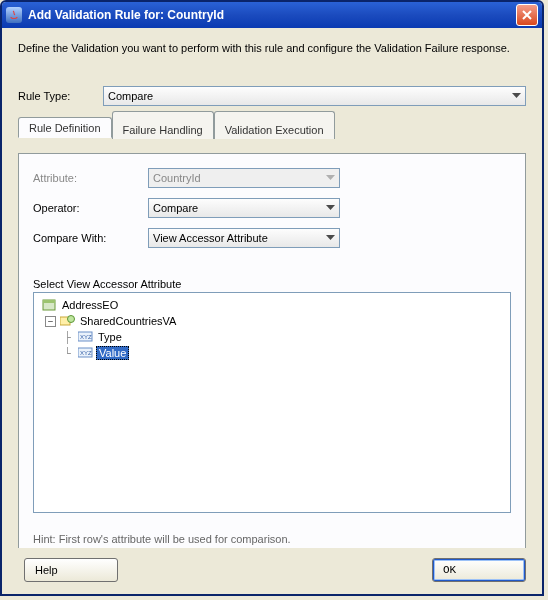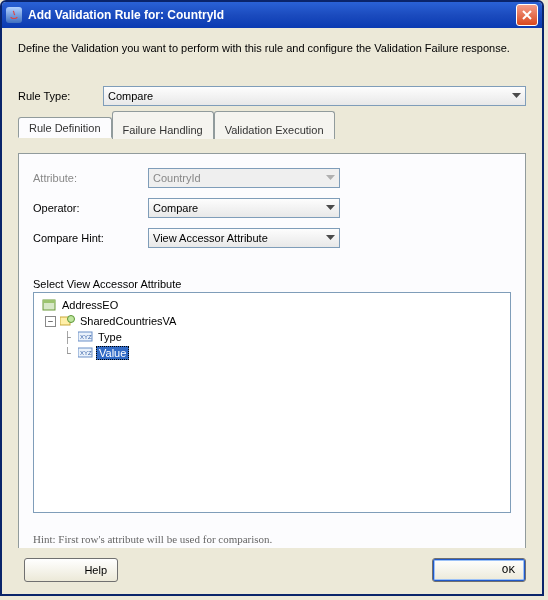--- a/index.html
+++ b/index.html
@@ -196,39 +196,38 @@
   }
   .node-label.selected {
     background: #316AC5;
     color: #fff;
     border: 1px dotted #000;
     padding: 0 2px;
   }
   .hint {
     color: #666;
     margin-top: 20px;
-    font-family: Liberation Serif, serif;
   }
   .footer {
     border-top: 0px solid #ccc;
     padding: 10px 16px 12px 16px;
     display: flex;
     align-items: center;
     flex-shrink: 0;
   }
   .footer .spacer-grow { flex: 1; }
   .btn {
     min-width: 72px;
     height: 22px;
     border: 1px solid #707070;
     background: linear-gradient(to bottom, #ffffff, #ECE9D8);
     border-radius: 3px;
     display: inline-flex;
     align-items: center;
-    justify-content: flex-end;
+    justify-content: flex-start;
     padding: 0 10px;
     margin-left: 6px;
   }
   .btn.default {
     box-shadow: 0 0 0 1px #2159C8 inset, 0 0 0 2px #9CC1F7 inset;
     font-family: Liberation Mono, monospace;
   }
   .form-dd {
     width: 192px;
     flex: none;
@@ -302,21 +301,21 @@
           <span>Compare</span>
           <span class="chevron">
             <svg width="9" height="6">
                 <path d="M0 0 L4.5 5 L9 0 Z" fill="#4A4A4A"></path>
               </svg>
           </span>
         </div>
       </div>
 
       <div class="row row-wide">
-        <label>Compare Hint:</label>
+        <label>Compare With:</label>
         <div class="dropdown form-dd">
           <span>View Accessor Attribute</span>
           <span class="chevron">
             <svg width="9" height="6">
                 <path d="M0 0 L4.5 5 L9 0 Z" fill="#4A4A4A"></path>
               </svg>
           </span>
         </div>
       </div>
 

